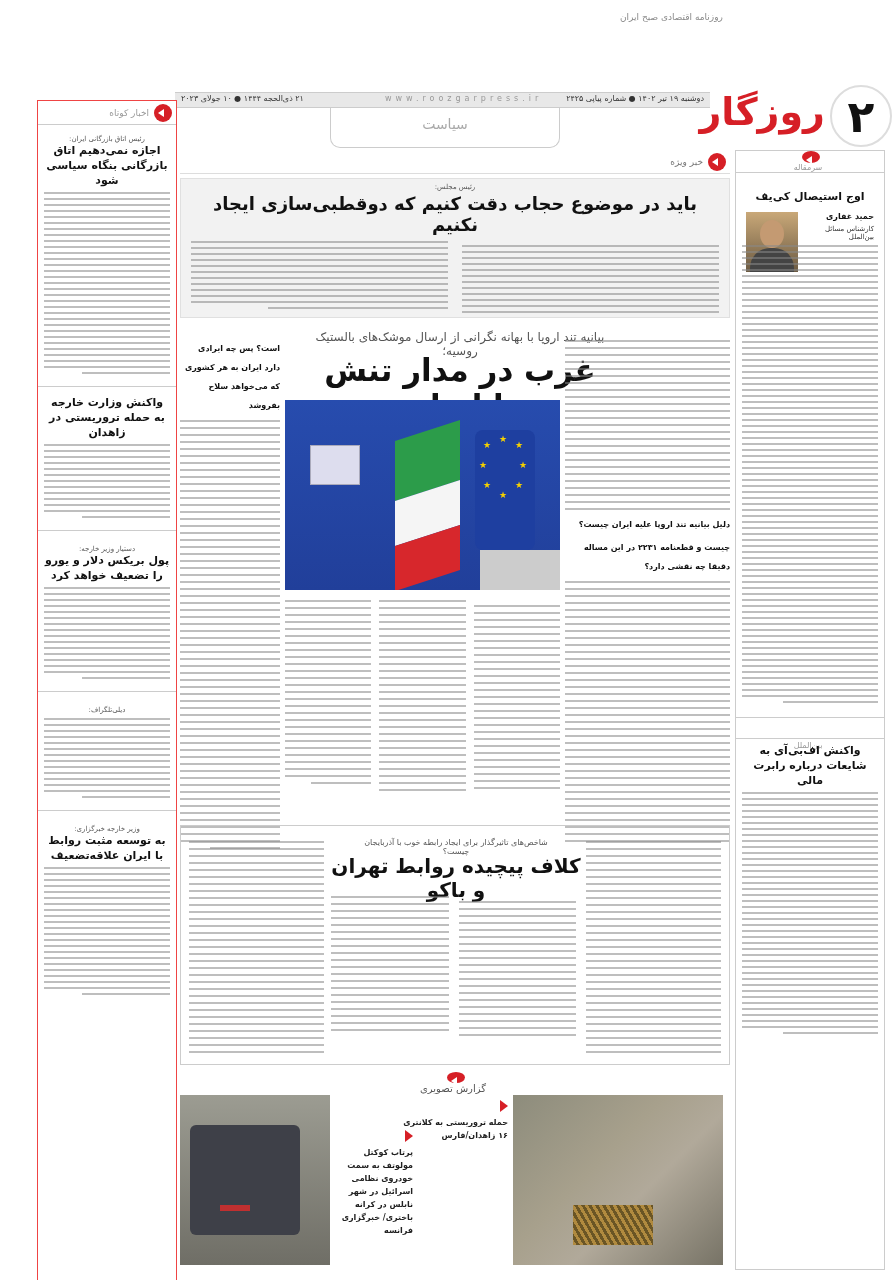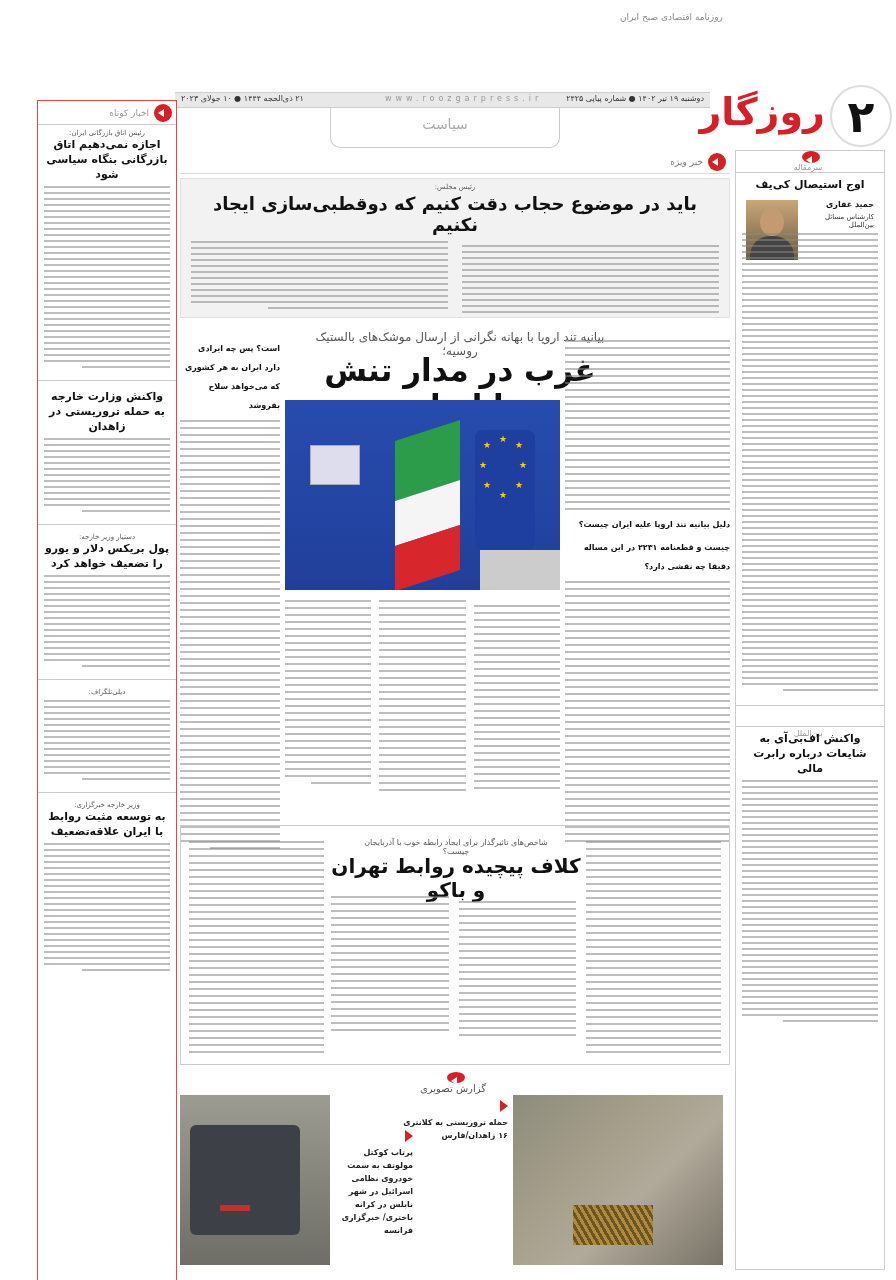--- a/index.html
+++ b/index.html
@@ -14,21 +14,21 @@
   .infobar .date-left { position:absolute; left: 6px; top: 1px; font-size: 8px; color:#333; }
   .infobar .url { position:absolute; left: 210px; top: 1px; font-size: 8px; color:#999; letter-spacing: 4px; direction:ltr; }
   .section-tab { position:absolute; top: 108px; left: 330px; width: 230px; height: 40px; border-bottom: 1px solid #ccc; border-left:1px solid #ccc; border-right: 1px solid #ccc; border-radius: 0 0 10px 10px; background:#fff; text-align:center; font-size: 14px; color:#aaa; padding-top: 8px; }
 
   
   .leftcol { position:absolute; top: 100px; left: 37px; width: 140px; height: 1186px; border:1px solid #ef4444; background:#fff; }
   .leftcol .head { height: 24px; border-bottom:1px solid #ccc; display:flex; align-items:center; padding-right:4px; font-size:9px; color:#999; }
   .redtab { width: 18px; height: 18px; border-radius: 50%; background:#d61f26; display:inline-block; margin-left: 5px; position:relative; }
   .redtab::after { content:""; position:absolute; left:4px; top:5px; border-top: 4px solid transparent; border-bottom: 4px solid transparent; border-right: 6px solid #fff; }
   .item { padding: 4px 6px; text-align:center; }
-  .item .kicker { font-size: 7px; color:#555; }
+  .item .kicker { font-size: 7px; color:#555; margin-top: 6px; }
   .item .title { font-size: 11px; font-weight: bold; color:#111; line-height: 15px; margin-bottom: 4px; }
   .body-lines { text-align: justify; }
   .line { height: 2px; background: #888; margin: 4px 0; opacity: .55; }
   .line.short { width: 70%; margin-right: 0; margin-left: auto; }
   .hr { height:1px; background:#ccc; margin: 4px 0; }
 
   
   .rightcol { position:absolute; top: 150px; left: 735px; width: 150px; height: 1120px; border:1px solid #ccc; background:#fff; }
   .rightcol .head { height: 22px; border-bottom:1px solid #ccc; display:flex; align-items:center; padding-right:4px; font-size:8px; color:#999;flex-direction:column; }
   .photo-author { float: left; width: 52px; height: 60px; background: linear-gradient(#c9a878, #6b5a42); margin: 4px; position:relative; }
@@ -495,21 +495,21 @@
     <div class="line"></div>
     <div class="line short"></div>
 </div>
 
 <div class="rightcol">
   <div class="head">
     <span class="redtab"></span>
     <span>سرمقاله</span>
   </div>
   <div class="item" style="text-align:right;">
-    <div class="title" style="text-align:center;">اوج استیصال کی‌یف</div>
+    <div class="title" style="text-align:center;margin-top:12px;">اوج استیصال کی‌یف</div>
     <div class="photo-author"></div>
     <div class="author-name">حمید غفاری</div>
     <div style="font-size:7px;color:#333;padding:0 4px;">کارشناس مسائل بین‌الملل</div>
     <div class="body-lines" style="clear:none;">
       <div class="line"></div>
         <div class="line"></div>
         <div class="line"></div>
         <div class="line"></div>
         <div class="line"></div>
         <div class="line"></div>

